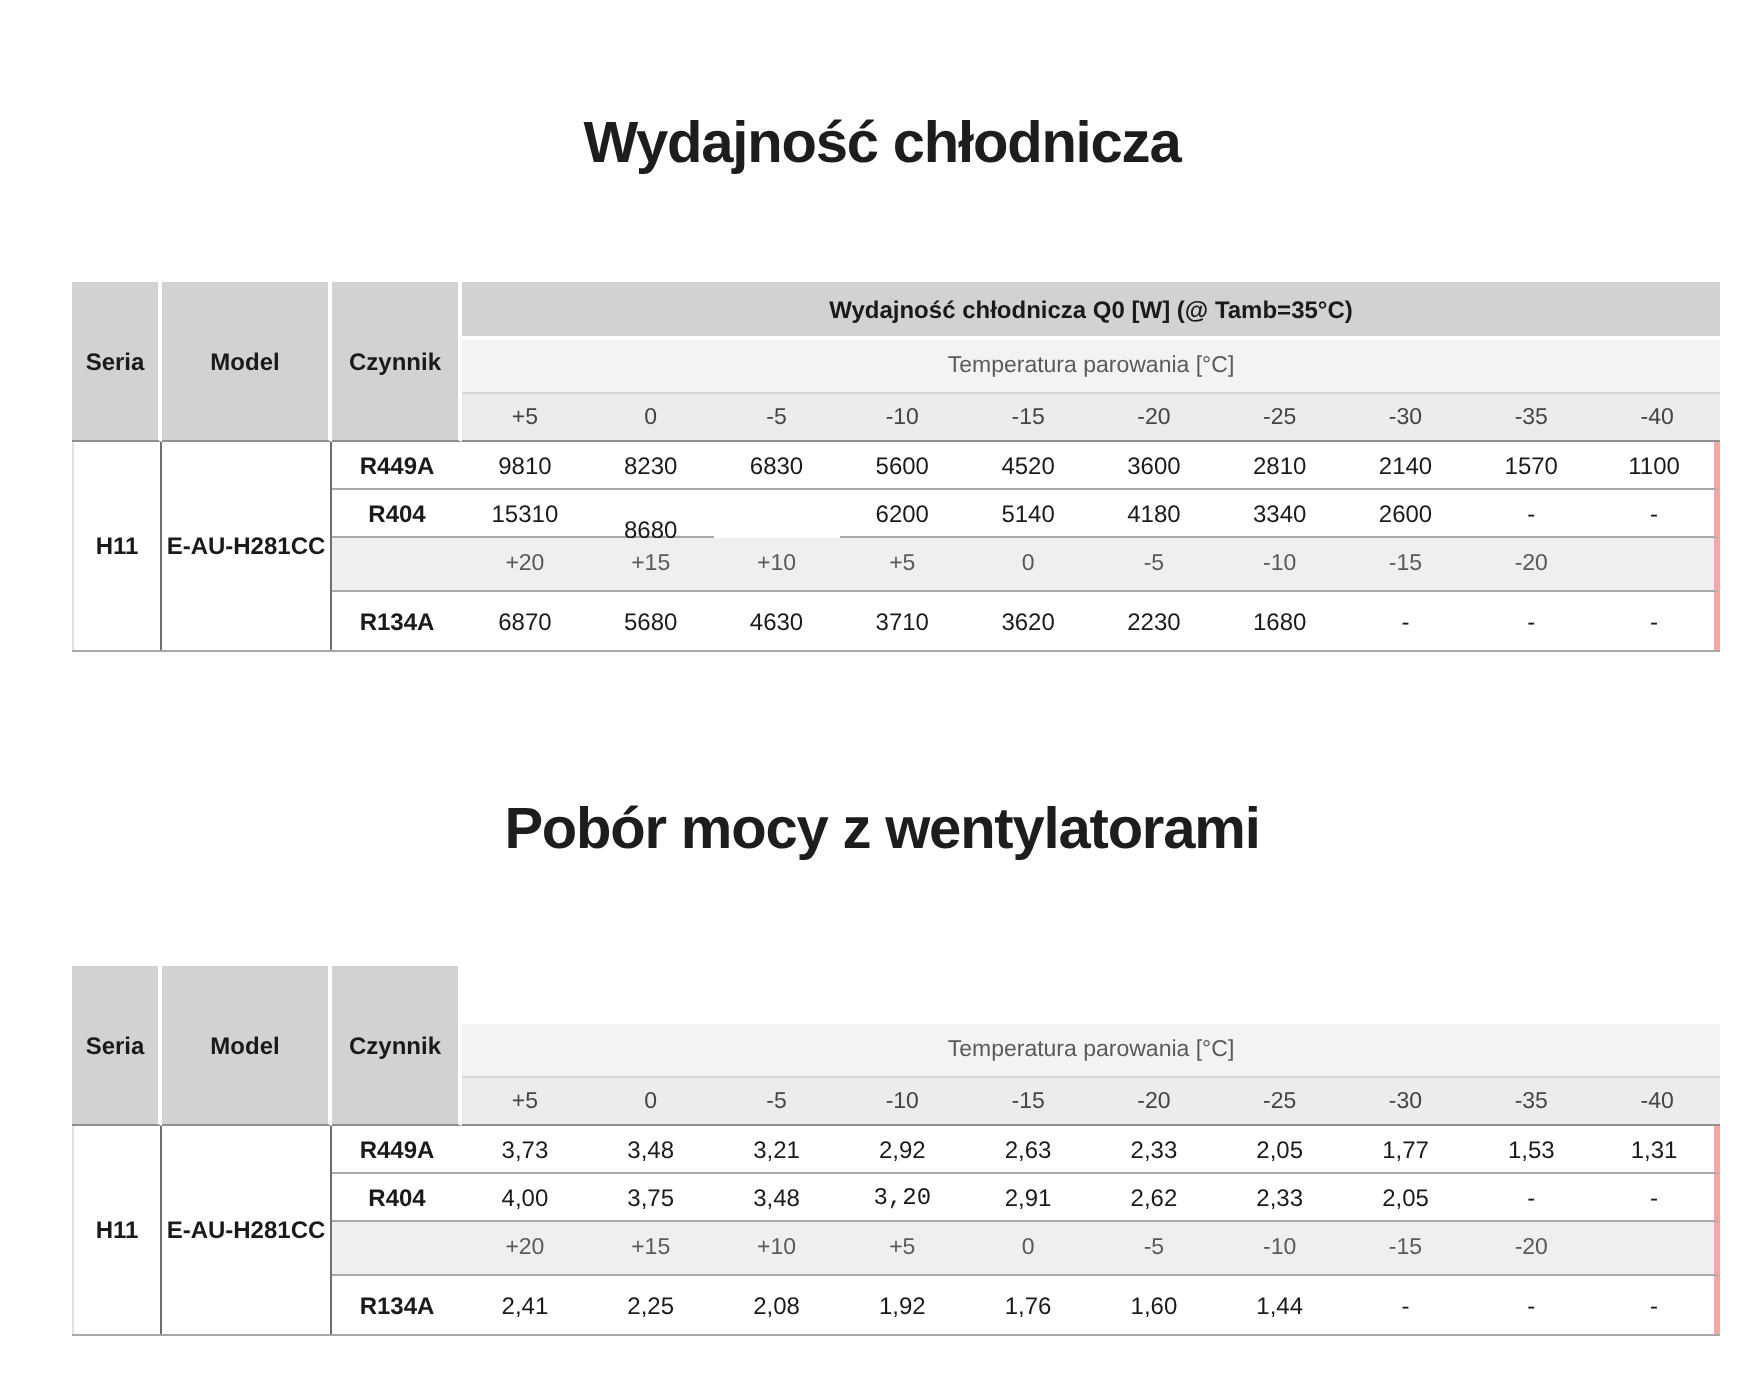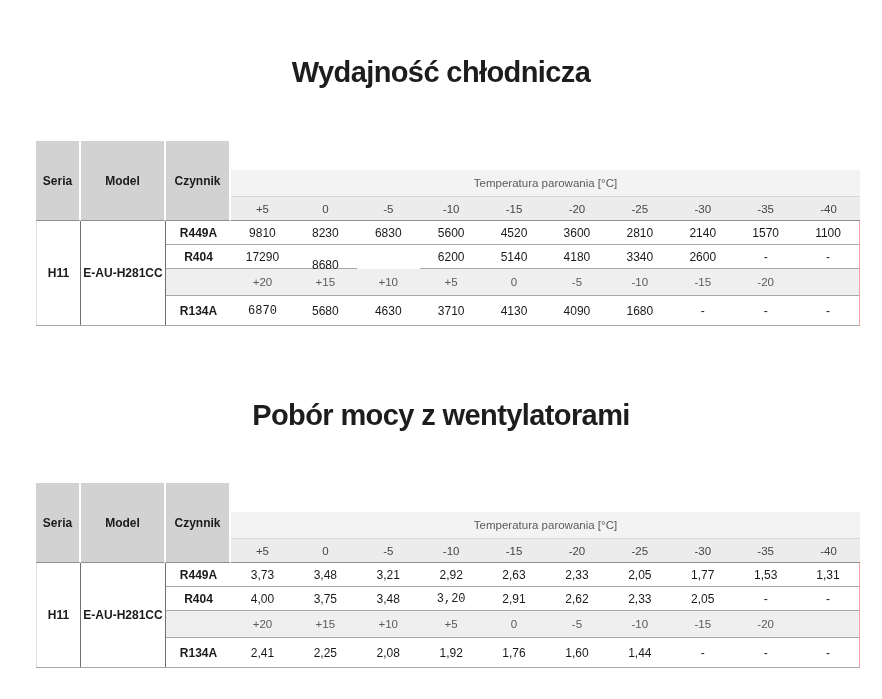--- a/index.html
+++ b/index.html
@@ -65,38 +65,39 @@
     font-weight: 700;
     border-left: 1px solid #e0e0e0;
     border-right: 1px solid #6f6f6f;
   }
   .model-val {
     font-weight: 700;
     border-right: 1px solid #6f6f6f;
   }
   .czynnik-cell { font-weight: 700; border-bottom: 1px solid #a8a8a8; }
   .val-cell { border-bottom: 1px solid #a8a8a8; }
-  .vlast { border-right: 1px solid #fca5a5; }
+  .vlast { border-right: 3px solid #fca5a5; }
   .rlast { border-bottom: none; }
   .gray {
     background: #efefef;
     color: #5a5a5a;
     font-weight: 400;
     font-size: 11.5px;
   }
 </style>
 </head>
 <body>
 
 <h1 id="title-cooling" class="page-title">Wydajność chłodnicza</h1>
 
 <div id="cooling-table" class="tbl">
     <div class="cell hdr" style="grid-area: 1 / 1 / span 3;">Seria</div>
     <div class="cell hdr" style="grid-area: 1 / 2 / span 3;">Model</div>
     <div class="cell hdr" style="grid-area: 1 / 3 / span 3;">Czynnik</div>
+    <div class="cell hdr-main" style="grid-area: 1 / 4 / auto / span 10;">Wydajność chłodnicza Q0 [W] (@ Tamb=35°C)</div>
     <div class="cell hdr-sub" style="grid-area: 2 / 4 / auto / span 10;">Temperatura parowania [°C]</div>
     <div class="cell hdr-temp" style="grid-area: 3 / 4;">+5</div>
     <div class="cell hdr-temp" style="grid-area: 3 / 5;">0</div>
     <div class="cell hdr-temp" style="grid-area: 3 / 6;">-5</div>
     <div class="cell hdr-temp" style="grid-area: 3 / 7;">-10</div>
     <div class="cell hdr-temp" style="grid-area: 3 / 8;">-15</div>
     <div class="cell hdr-temp" style="grid-area: 3 / 9;">-20</div>
     <div class="cell hdr-temp" style="grid-area: 3 / 10;">-25</div>
     <div class="cell hdr-temp" style="grid-area: 3 / 11;">-30</div>
     <div class="cell hdr-temp" style="grid-area: 3 / 12;">-35</div>
@@ -108,21 +109,21 @@
     <div class="cell val-cell" style="grid-area: 4 / 5;">8230</div>
     <div class="cell val-cell" style="grid-area: 4 / 6;">6830</div>
     <div class="cell val-cell" style="grid-area: 4 / 7;">5600</div>
     <div class="cell val-cell" style="grid-area: 4 / 8;">4520</div>
     <div class="cell val-cell" style="grid-area: 4 / 9;">3600</div>
     <div class="cell val-cell" style="grid-area: 4 / 10;">2810</div>
     <div class="cell val-cell" style="grid-area: 4 / 11;">2140</div>
     <div class="cell val-cell" style="grid-area: 4 / 12;">1570</div>
     <div class="cell val-cell vlast" style="grid-area: 4 / 13;">1100</div>
     <div class="cell czynnik-cell" style="grid-area: 5 / 3;">R404</div>
-    <div class="cell val-cell" style="grid-area: 5 / 4;">17290</div>
+    <div class="cell val-cell" style="grid-area: 5 / 4;">15310</div>
     <div class="cell val-cell" style="grid-area: 5 / 5; margin-top: 16px;">8680</div>
     <div class="cell val-cell" style="grid-area: 5 / 6; margin-top: 40px;">7390</div>
     <div class="cell val-cell" style="grid-area: 5 / 7;">6200</div>
     <div class="cell val-cell" style="grid-area: 5 / 8;">5140</div>
     <div class="cell val-cell" style="grid-area: 5 / 9;">4180</div>
     <div class="cell val-cell" style="grid-area: 5 / 10;">3340</div>
     <div class="cell val-cell" style="grid-area: 5 / 11;">2600</div>
     <div class="cell val-cell" style="grid-area: 5 / 12;">-</div>
     <div class="cell val-cell vlast" style="grid-area: 5 / 13;">-</div>
     <div class="cell czynnik-cell gray" style="grid-area: 6 / 3;"></div>
@@ -130,26 +131,26 @@
     <div class="cell val-cell gray" style="grid-area: 6 / 5;">+15</div>
     <div class="cell val-cell gray" style="grid-area: 6 / 6;">+10</div>
     <div class="cell val-cell gray" style="grid-area: 6 / 7;">+5</div>
     <div class="cell val-cell gray" style="grid-area: 6 / 8;">0</div>
     <div class="cell val-cell gray" style="grid-area: 6 / 9;">-5</div>
     <div class="cell val-cell gray" style="grid-area: 6 / 10;">-10</div>
     <div class="cell val-cell gray" style="grid-area: 6 / 11;">-15</div>
     <div class="cell val-cell gray" style="grid-area: 6 / 12;">-20</div>
     <div class="cell val-cell gray vlast" style="grid-area: 6 / 13;"></div>
     <div class="cell czynnik-cell rlast" style="grid-area: 7 / 3;">R134A</div>
-    <div class="cell val-cell rlast" style="grid-area: 7 / 4; font-family: Liberation Mono, monospace;">6870</div>
+    <div class="cell val-cell rlast" style="grid-area: 7 / 4;">6870</div>
     <div class="cell val-cell rlast" style="grid-area: 7 / 5;">5680</div>
     <div class="cell val-cell rlast" style="grid-area: 7 / 6;">4630</div>
     <div class="cell val-cell rlast" style="grid-area: 7 / 7;">3710</div>
-    <div class="cell val-cell rlast" style="grid-area: 7 / 8;">4130</div>
-    <div class="cell val-cell rlast" style="grid-area: 7 / 9;">4090</div>
+    <div class="cell val-cell rlast" style="grid-area: 7 / 8;">3620</div>
+    <div class="cell val-cell rlast" style="grid-area: 7 / 9;">2230</div>
     <div class="cell val-cell rlast" style="grid-area: 7 / 10;">1680</div>
     <div class="cell val-cell rlast" style="grid-area: 7 / 11;">-</div>
     <div class="cell val-cell rlast" style="grid-area: 7 / 12;">-</div>
     <div class="cell val-cell rlast vlast" style="grid-area: 7 / 13;">-</div>
   </div>
 
 <h1 id="title-power" class="page-title">Pobór mocy z wentylatorami</h1>
 
 <div id="power-table" class="tbl">
     <div class="cell hdr" style="grid-area: 1 / 1 / span 3;">Seria</div>

